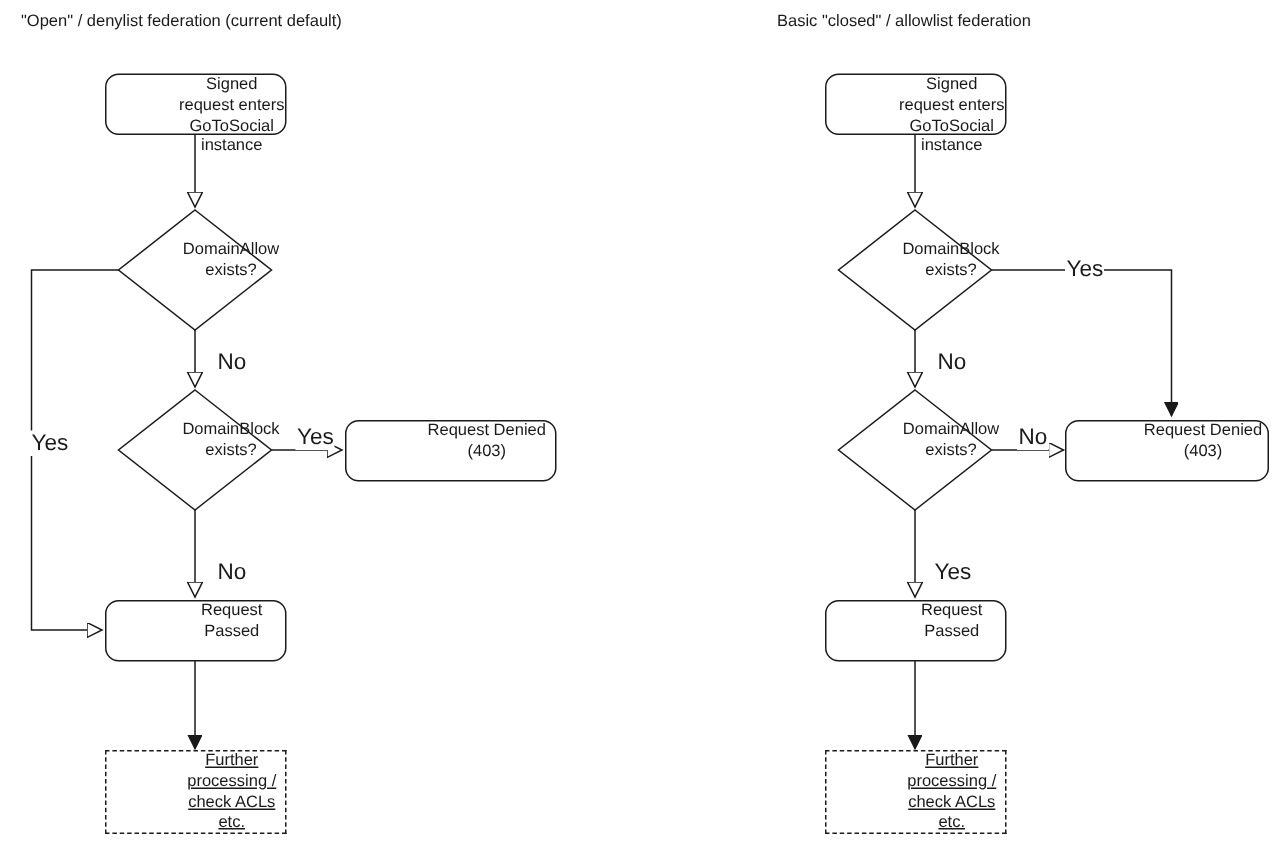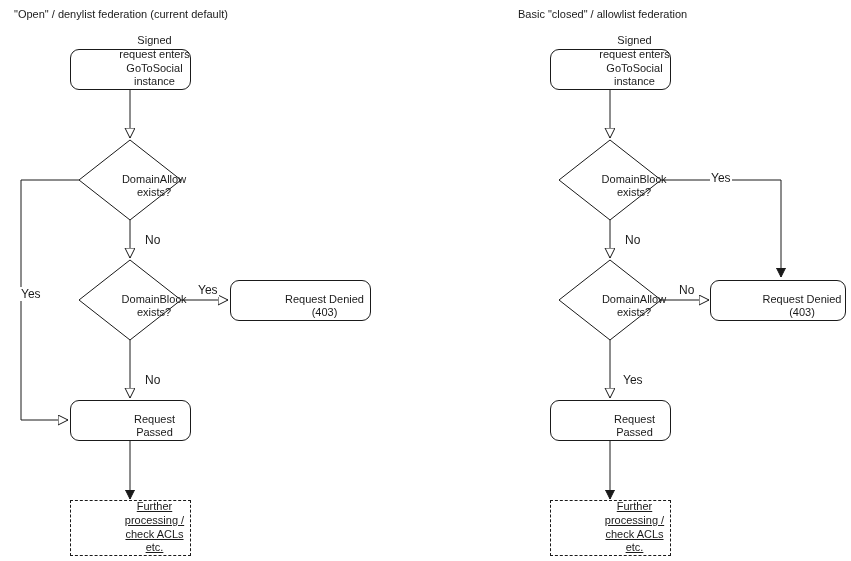--- a/index.html
+++ b/index.html
@@ -24,21 +24,21 @@
   .diagram-title {
     position: absolute;
     font-size: 11px;
     color: #1a1a1a;
     white-space: nowrap;
   }
   .node {
     position: absolute;
     box-sizing: border-box;
     display: flex;
-    align-items: flex-end;
+    align-items: flex-start;
     justify-content: center;
     text-align: center;
     font-size: 11px;
     color: #1a1a1a;
     line-height: 1.25;
     background: #ffffff;
     padding-left: 48px;
   }
   .node.rounded {
     border: 1px solid #1a1a1a;
@@ -49,21 +49,21 @@
     border-radius: 0;
     text-decoration: underline;
   }
   .node.diamond-label {
     border: none;
     background: transparent;
     pointer-events: none;
   }
   .edge-label {
     position: absolute;
-    font-size: 12px;
+    font-size: 15px;
     color: #1a1a1a;
     background: #ffffff;
     padding: 0 1px;
     white-space: nowrap;
   }
   .node-text {
     display: block;
     white-space: pre-line;
   }
 </style>

